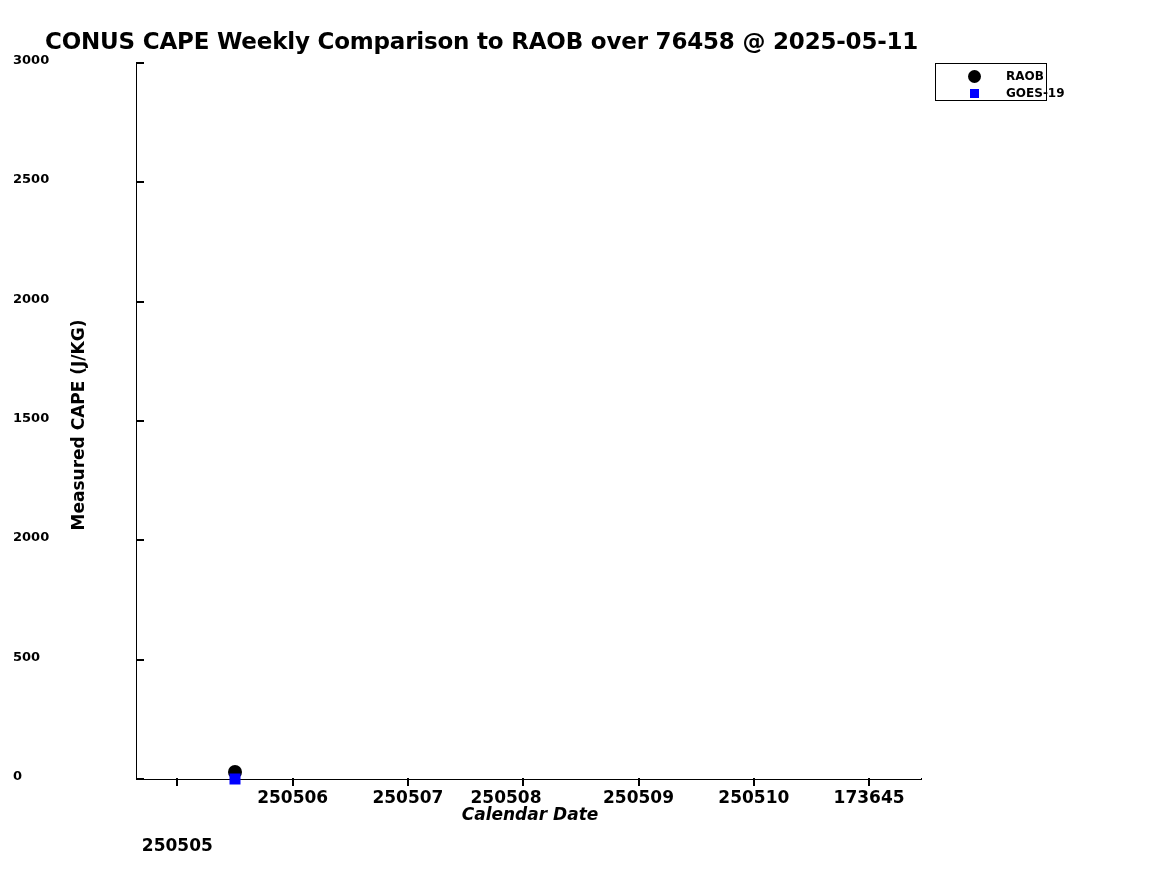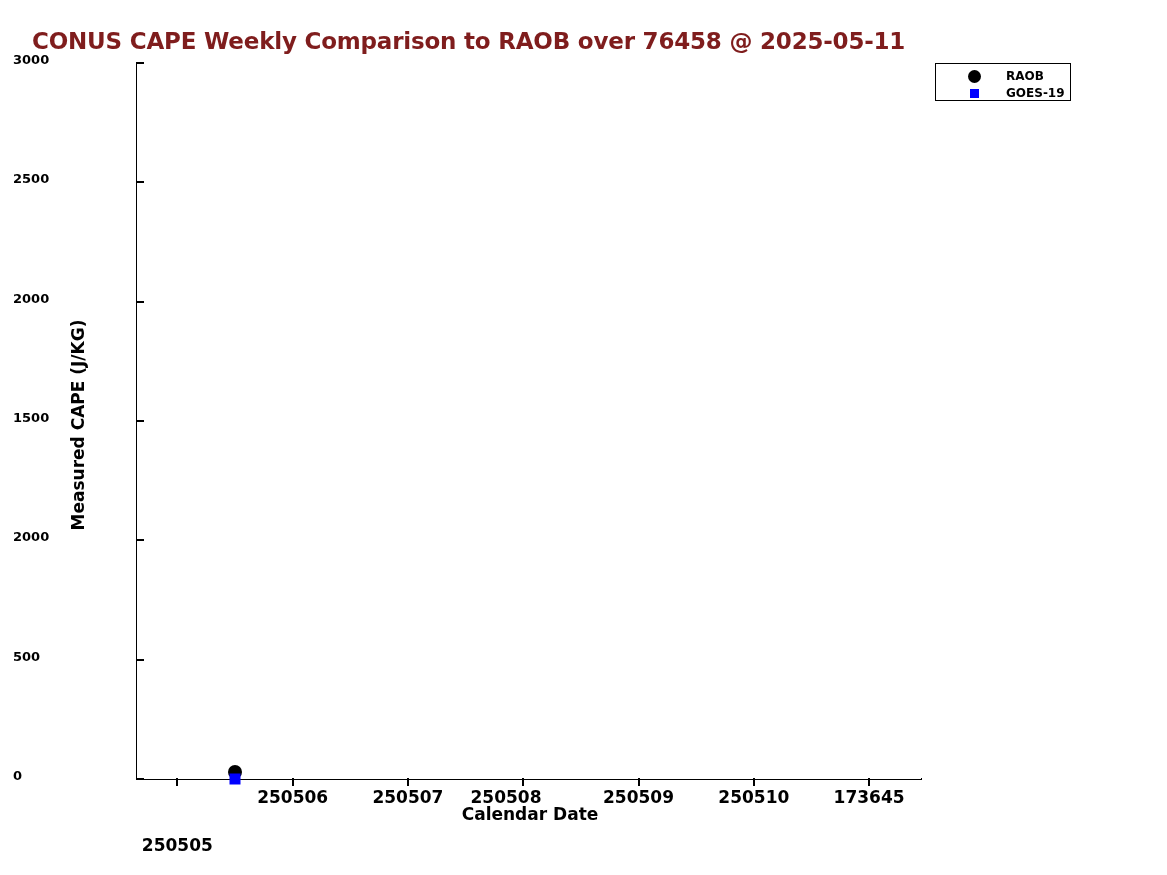--- a/index.html
+++ b/index.html
@@ -20,25 +20,25 @@
     position: absolute;
     left: 0; top: 0;
     width: 1167px;
     height: 875px;
     background: #ffffff;
   }
 
   
   #chart-title {
     position: absolute;
-    left: 32px;
+    left: 45px;
     top: 28px;
     font-size: 23px;
     font-weight: bold;
-    color: #7f1d1d;
+    color: #000000;
     letter-spacing: -0.2px;
     white-space: nowrap;
     font-family: "DejaVu Sans", sans-serif;
   }
 
   
   #plot-area {
     position: absolute;
     left: 137px;
     top: 63px;
@@ -101,20 +101,21 @@
   #xlabel {
     position: absolute;
     left: 0;
     top: 804px;
     width: 1060px;
     text-align: center;
     font-size: 17px;
     font-weight: bold;
     color: #000000;
     font-family: "DejaVu Sans", sans-serif;
+    font-style: italic;
   }
   #ylabel {
     position: absolute;
     left: -292px;
     top: 415px;
     width: 740px;
     text-align: center;
     font-size: 17px;
     font-weight: bold;
     color: #000000;
@@ -137,21 +138,21 @@
     height: 11px;
     background: #0000ff;
     transform: translate(-50%, -50%);
   }
 
   
   #legend {
     position: absolute;
     left: 935px;
     top: 63px;
-    width: 136px;
+    width: 112px;
     height: 38px;
     border: 1.5px solid #000000;
     background: #ffffff;
     box-sizing: border-box;
   }
   .legend-row {
     position: absolute;
     height: 16px;
     left: 0;
     width: 100%;

